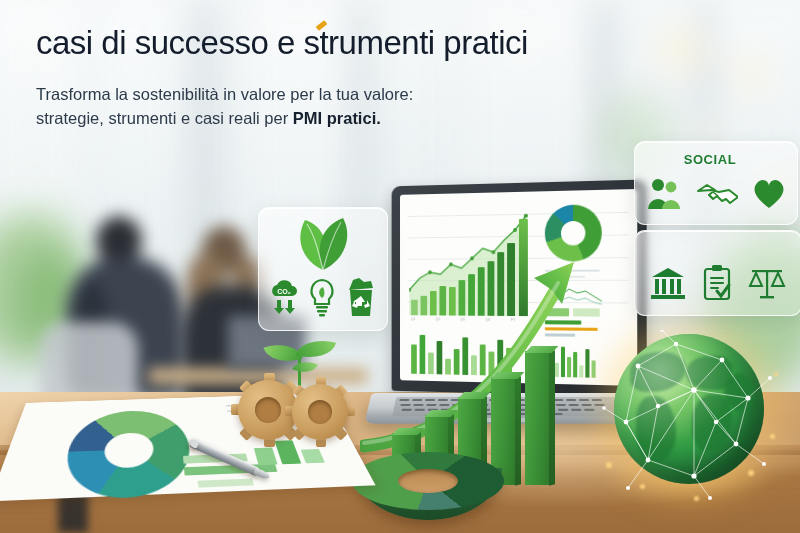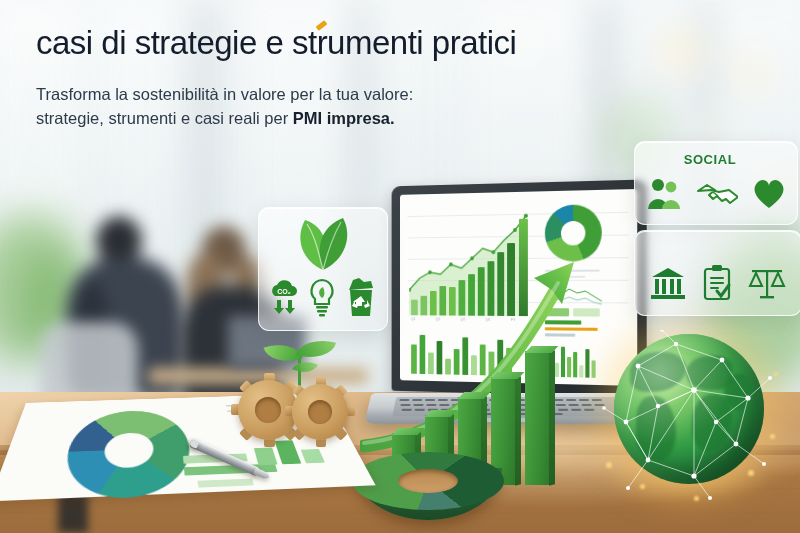--- a/index.html
+++ b/index.html
@@ -598,23 +598,23 @@
         <rect x="18" y="4" width="2.2" height="26" fill="#1e7c30"></rect>
         <rect x="4" y="4" width="30" height="2.2" fill="#1e7c30"></rect>
         <rect x="12" y="30" width="14" height="2.4" fill="#1e7c30"></rect>
         <path d="M2,20 L8,7 L14,20 Z" fill="none" stroke="#1e7c30" stroke-width="2"></path>
         <path d="M24,20 L30,7 L36,20 Z" fill="none" stroke="#1e7c30" stroke-width="2"></path>
       </svg>
     </div>
   </div>
 
   <div class="head">
-    <div class="h1b">casi di strategie e strumenti pratici</div>
+    <div class="h1b">casi di successo e strumenti pratici</div>
     <div class="sub">
       <div>Trasforma la sostenibilità in valore per la tua valore:</div>
       <div>
-        <span>strategie, strumenti e casi reali per </span><b>PMI impresa.</b>
+        <span>strategie, strumenti e casi reali per </span><b>PMI pratici.</b>
       </div>
     </div>
   </div>
   <div class="accent-tick" style="left:316px;top:23px;"></div>
 
 </div>
 
 </body></html>

